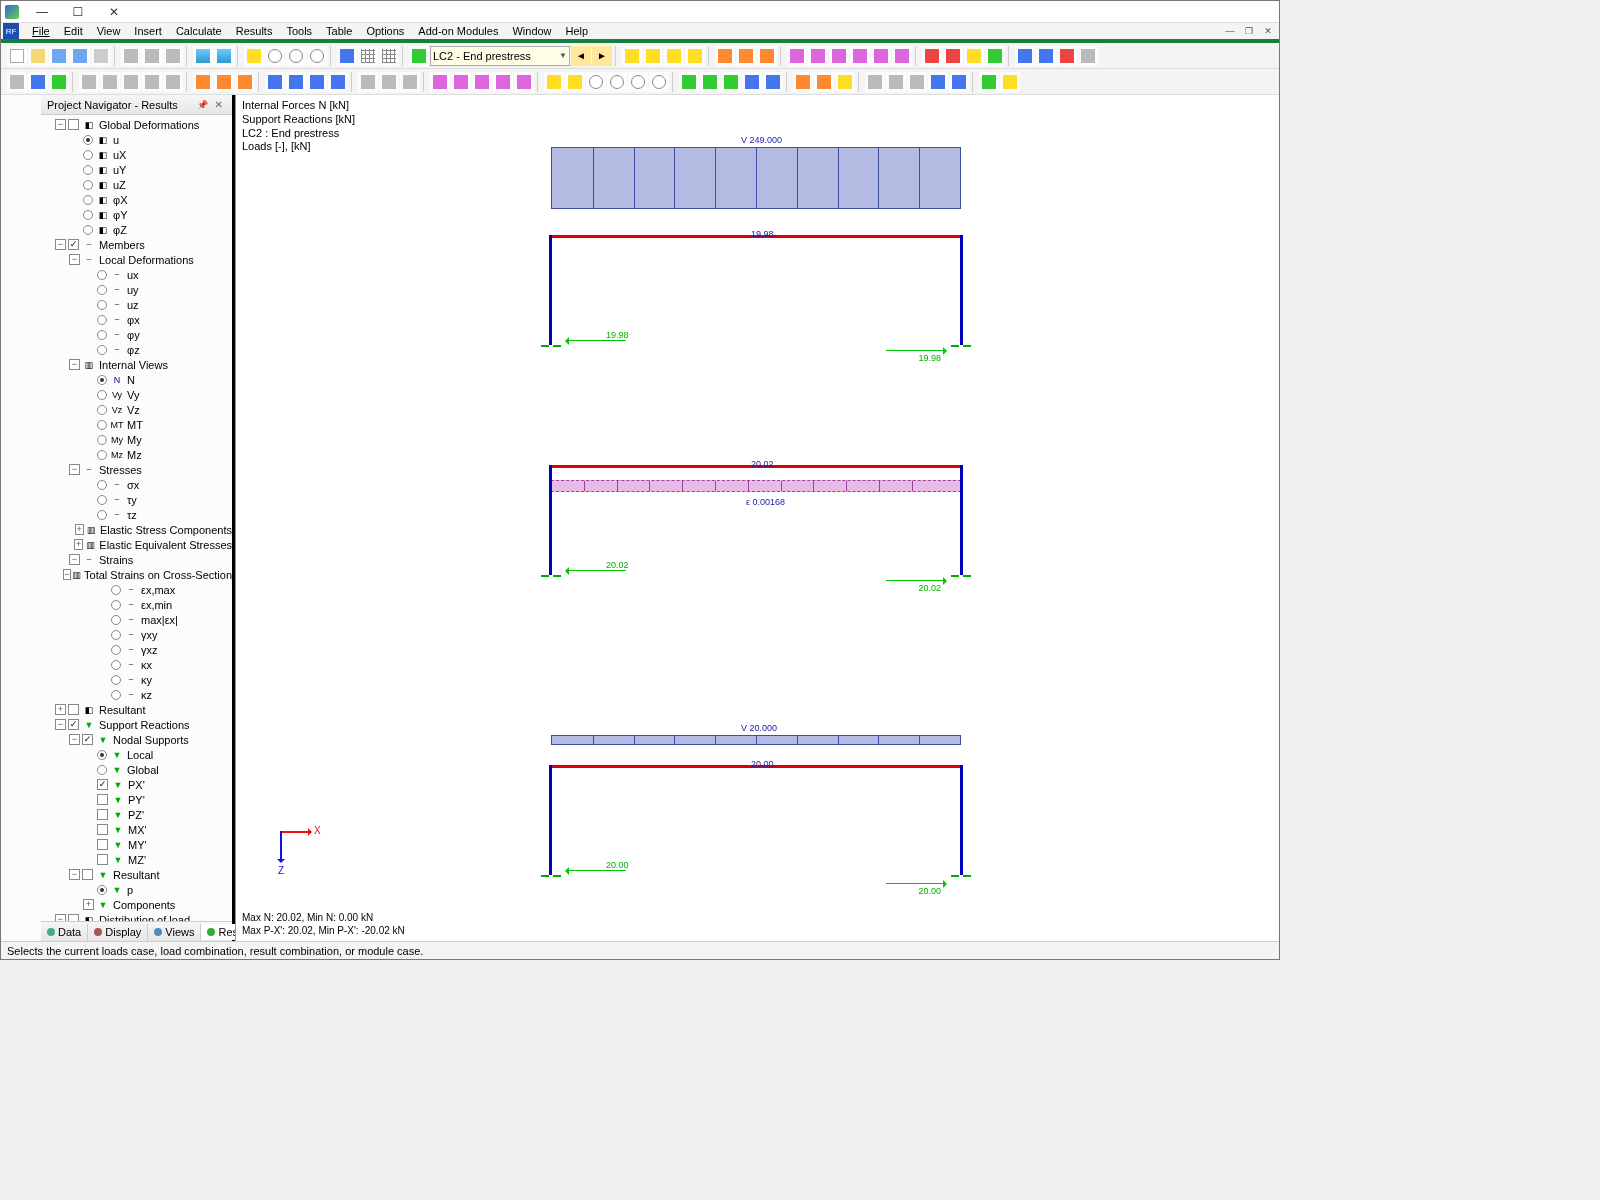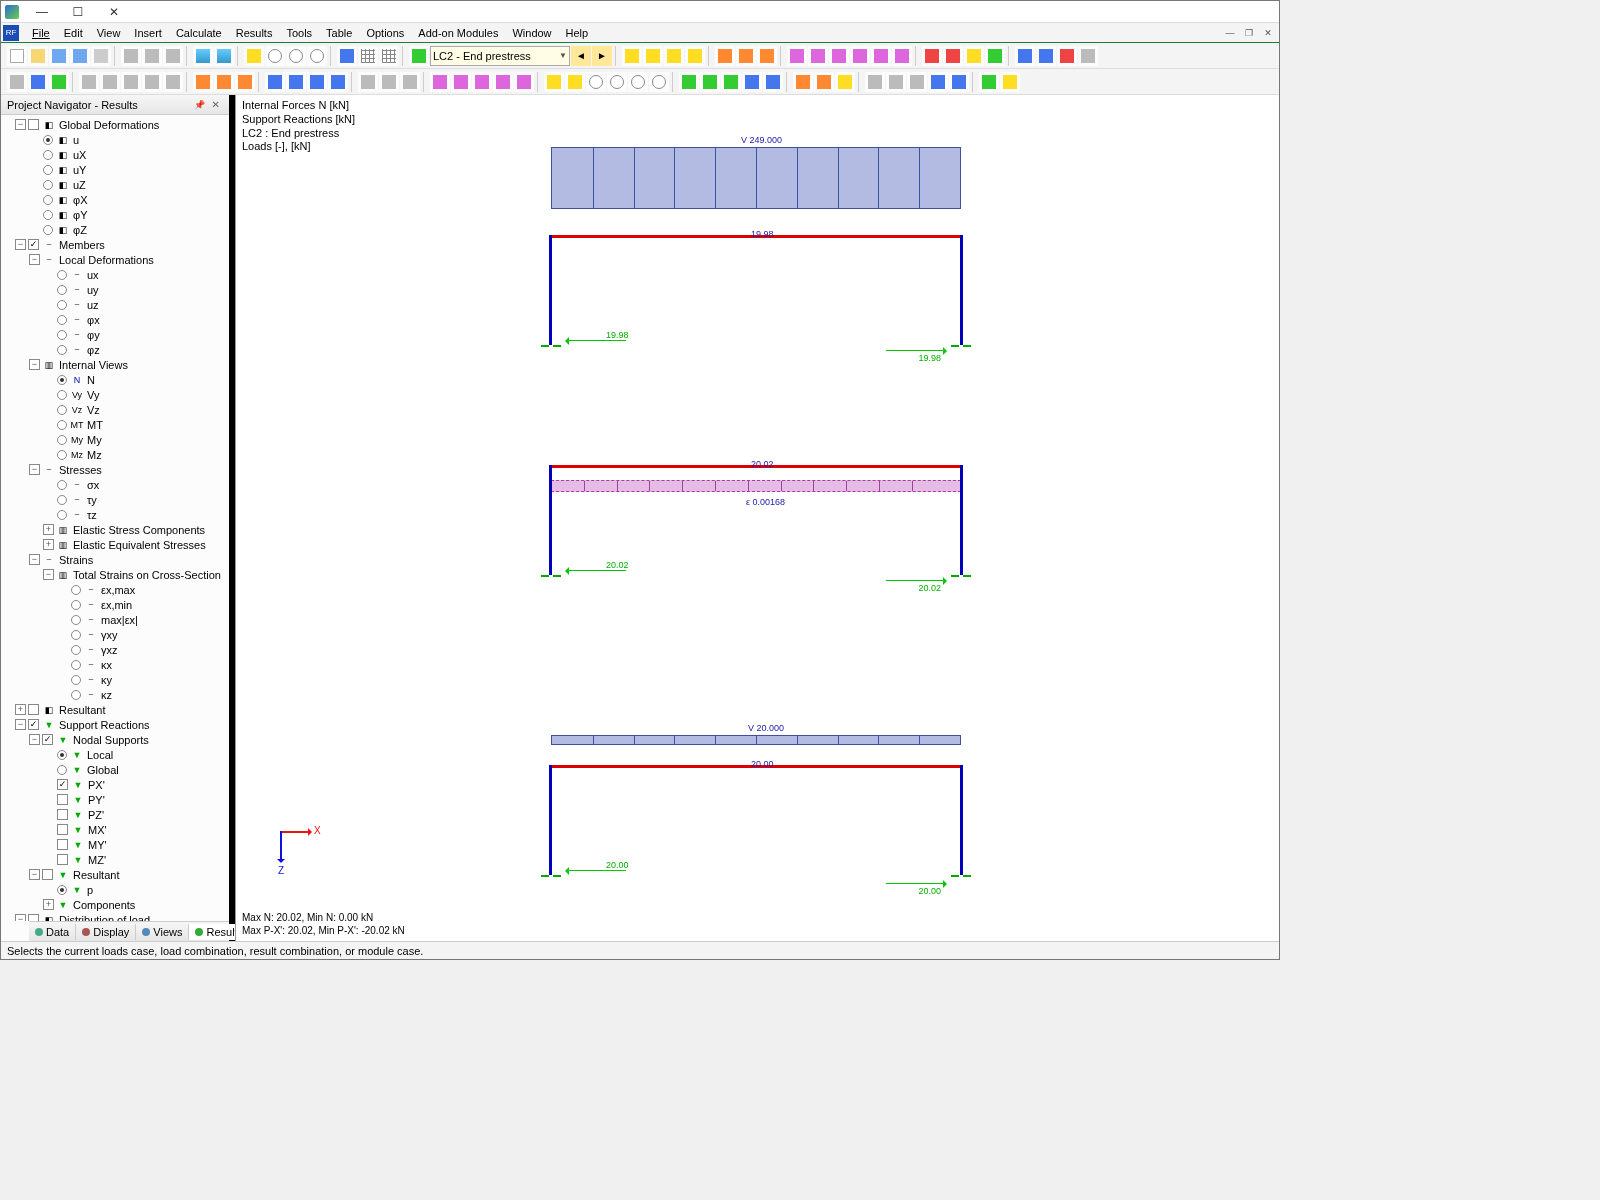--- a/index.html
+++ b/index.html
@@ -5,53 +5,53 @@
 * { box-sizing: border-box; margin: 0; padding: 0; font-family: "Segoe UI", Tahoma, sans-serif; }
 body { background: #f0f0f0; font-size: 11px; color: #000; overflow: hidden; }
 
 .window { width: 1280px; height: 960px; background:#fff; border:1px solid #777; display:flex; flex-direction:column; }
 .titlebar { height:22px; background:#fff; display:flex; align-items:center; border-bottom:1px solid #ddd; padding:0 4px; }
 .titlebar .app-icon { width:14px; height:14px; background:linear-gradient(135deg,#2a6bd4,#6bd04a); border-radius:2px; margin-right:6px; }
 .titlebar .title { flex:1; font-size:12px; }
 .titlebar .winbtns { display:flex; gap:2px; }
 .titlebar .winbtn { width:34px; height:20px; display:flex; align-items:center; justify-content:center; font-size:12px; color:#333; }
 
-.menubar { height:20px; background:#f4f4f4; display:flex; align-items:center; padding:0 2px; border-bottom:1px solid #15803d; }
+.menubar { height:20px; background:#f4f4f4; display:flex; align-items:center; padding:0 2px; border-bottom:4px solid #15803d; }
 .menubar .logo { width:16px; height:16px; background:#1b4db3; color:#fff; font-size:8px; display:flex; align-items:center; justify-content:center; margin-right:6px; }
 .menubar .mitem { padding:2px 7px; font-size:11px; }
 .menubar .mitem u { text-decoration:underline; }
 .menubar .spacer { flex:1; }
 .menubar .mdi { display:flex; gap:1px; }
 .menubar .mdi div { width:18px; height:14px; display:flex; align-items:center; justify-content:center; font-size:9px; color:#555; border:1px solid transparent; }
 
 .toolbar { height:26px; background:#f4f4f4; display:flex; align-items:center; padding:1px 6px; border-bottom:1px solid #ddd; gap:1px; }
 .tbtn { width:20px; height:20px; border:1px solid transparent; display:flex; align-items:center; justify-content:center; font-size:10px; background:#fcfcfc; }
 .tsep { width:4px; height:20px; border-left:1px solid #ccc; margin:0 2px; }
 .combo { height:20px; border:1px solid #aaa; background:#fff; font-size:11px; padding:0 2px; display:flex; align-items:center; }
 .combo.lc { width:140px; background:#fffde6; }
 .combo .arrow { margin-left:auto; font-size:8px; color:#555; }
 .ic { width:14px; height:14px; display:inline-block; }
 
 .body { flex:1; display:flex; min-height:0; }
 
-.nav { width:234px; background:#fcfcfc; border-right:6px solid #000000; display:flex; flex-direction:column; }
+.nav { width:234px; background:#fcfcfc; border-right:3px solid #000000; display:flex; flex-direction:column;padding-left:40px; }
 .nav-hdr { height:20px; background:linear-gradient(#f6f6f6,#e6e6e6); border-bottom:1px solid #ccc; display:flex; align-items:center; padding:0 6px; font-size:11px; }
 .nav-hdr .pin { margin-left:auto; font-size:9px; color:#666; padding:0 3px;}
 .nav-hdr .cls { font-size:10px; color:#666; padding:0 3px;}
 .tree { flex:1; overflow-y:auto; overflow-x:hidden; padding:2px 0; font-size:11px; }
 .trow { display:flex; align-items:center; height:15px; white-space:nowrap; }
 .t-tog { width:11px; height:11px; border:1px solid #888; color:#555; font-size:9px; line-height:9px; text-align:center; margin-right:2px; background:#fff;}
 .t-chk { width:11px; height:11px; border:1px solid #888; background:#fff; margin-right:3px; font-size:9px; line-height:9px; text-align:center; color:#000;}
 .t-rad { width:10px; height:10px; border:1px solid #888; border-radius:50%; background:#fff; margin-right:3px; position:relative;}
 .t-rad.on::after { content:""; position:absolute; left:2px; top:2px; width:4px; height:4px; background:#333; border-radius:50%; }
 .t-ic { width:14px; height:12px; margin-right:3px; display:inline-flex; align-items:center; justify-content:center; font-size:9px;}
 .t-lbl { }
 .ind1{width:14px}.ind2{width:28px}.ind3{width:42px}.ind4{width:56px}.ind5{width:70px}
 
-.nav-tabs { height:20px; background:linear-gradient(#f6f6f6,#e6e6e6); border-top:1px solid #ccc; display:flex; align-items:center; font-size:11px;margin-left:28px; }
+.nav-tabs { height:20px; background:linear-gradient(#f6f6f6,#e6e6e6); border-top:1px solid #ccc; display:flex; align-items:center; font-size:11px; }
 .nav-tab { padding:2px 6px; display:flex; align-items:center; gap:3px; border-right:1px solid #ccc; }
 .nav-tab.active { background:#fff; }
 .nav-tab .dot { width:8px; height:8px; border-radius:50%; }
 
 .canvas-wrap { flex:1; display:flex; flex-direction:column; background:#fff; position:relative; border-left:1px solid #999;}
 .canvas { flex:1; position:relative; overflow:hidden;}
 .viewport-label { position:absolute; left:6px; top:4px; font-size:11px; color:#000; line-height:1.25;}
 .stats { position:absolute; left:6px; bottom:4px; font-size:10px; color:#000; line-height:1.25;}
 
 .axis { position:absolute; left:44px; bottom:110px; }
@@ -848,21 +848,21 @@
             <div class="support-h" style="left:2px; top:110px;"></div>
           <div class="support-h" style="right:-10px; top:110px;"></div>
             <div class="support-h" style="right:2px; top:110px;"></div>
           <div class="greenarrow-l" style="left:15px; top:105px; width:60px;"></div>
           <div class="greentext" style="left:55px; top:95px;">20.02</div>
           <div class="greenarrow-r" style="right:15px; top:115px; width:60px;"></div>
           <div class="greentext" style="right:20px; top:118px;">20.02</div>
         </div>
 
         <div class="struct" style="left:315px; top:640px; width:410px; height:170px;">
-          <div class="bluelabel" style="left:197px; top:-12px;">V 20.000</div>
+          <div class="bluelabel" style="left:190px; top:-12px;">V 20.000</div>
           <div class="loadbox" style="left:0; top:0px; width:410px; height:10px;">
             <div class="tick" style="left:10%"></div>
               <div class="tick" style="left:20%"></div>
               <div class="tick" style="left:30%"></div>
               <div class="tick" style="left:40%"></div>
               <div class="tick" style="left:50%"></div>
               <div class="tick" style="left:60%"></div>
               <div class="tick" style="left:70%"></div>
               <div class="tick" style="left:80%"></div>
               <div class="tick" style="left:90%"></div>

